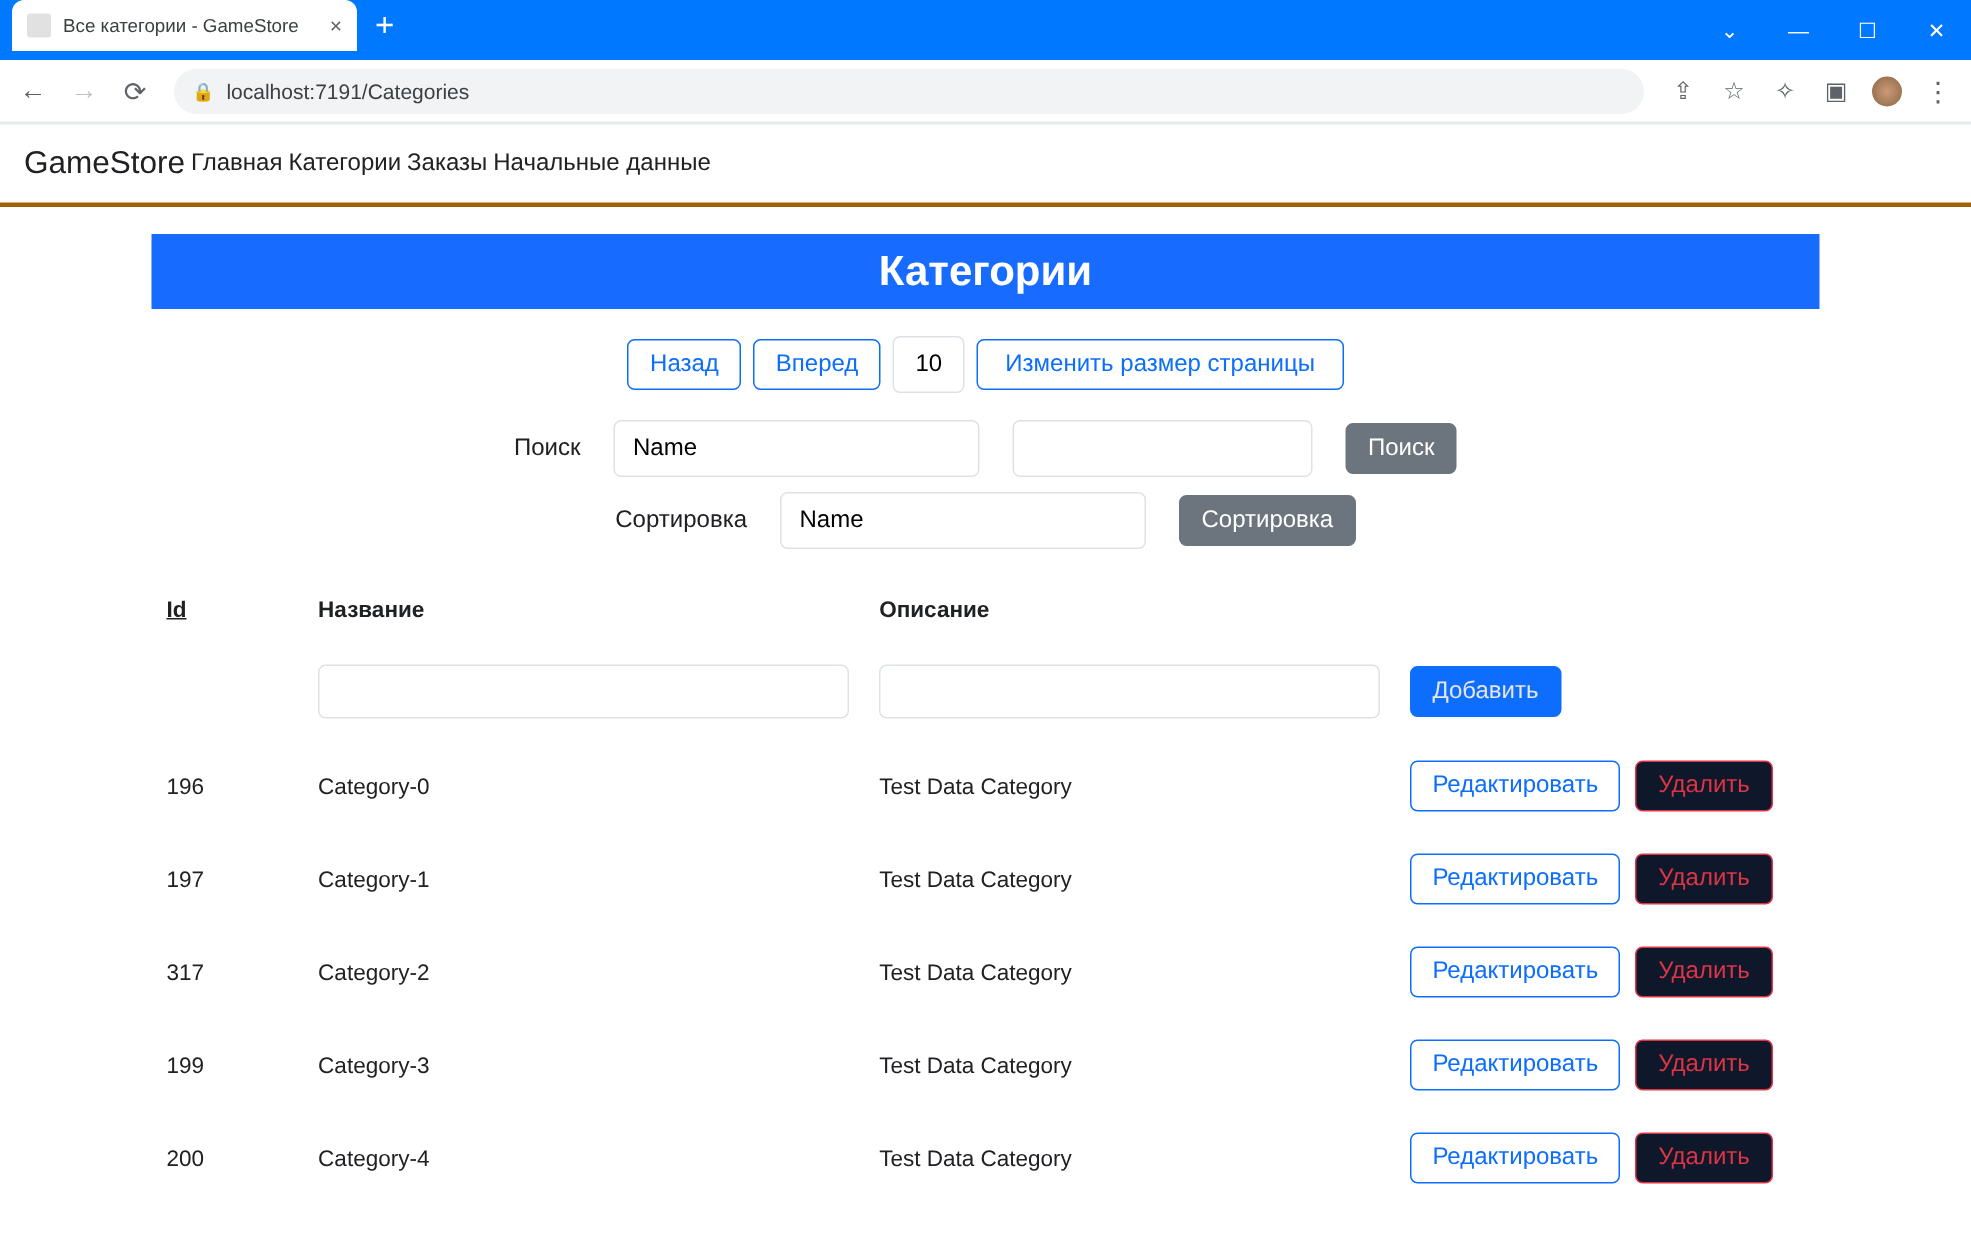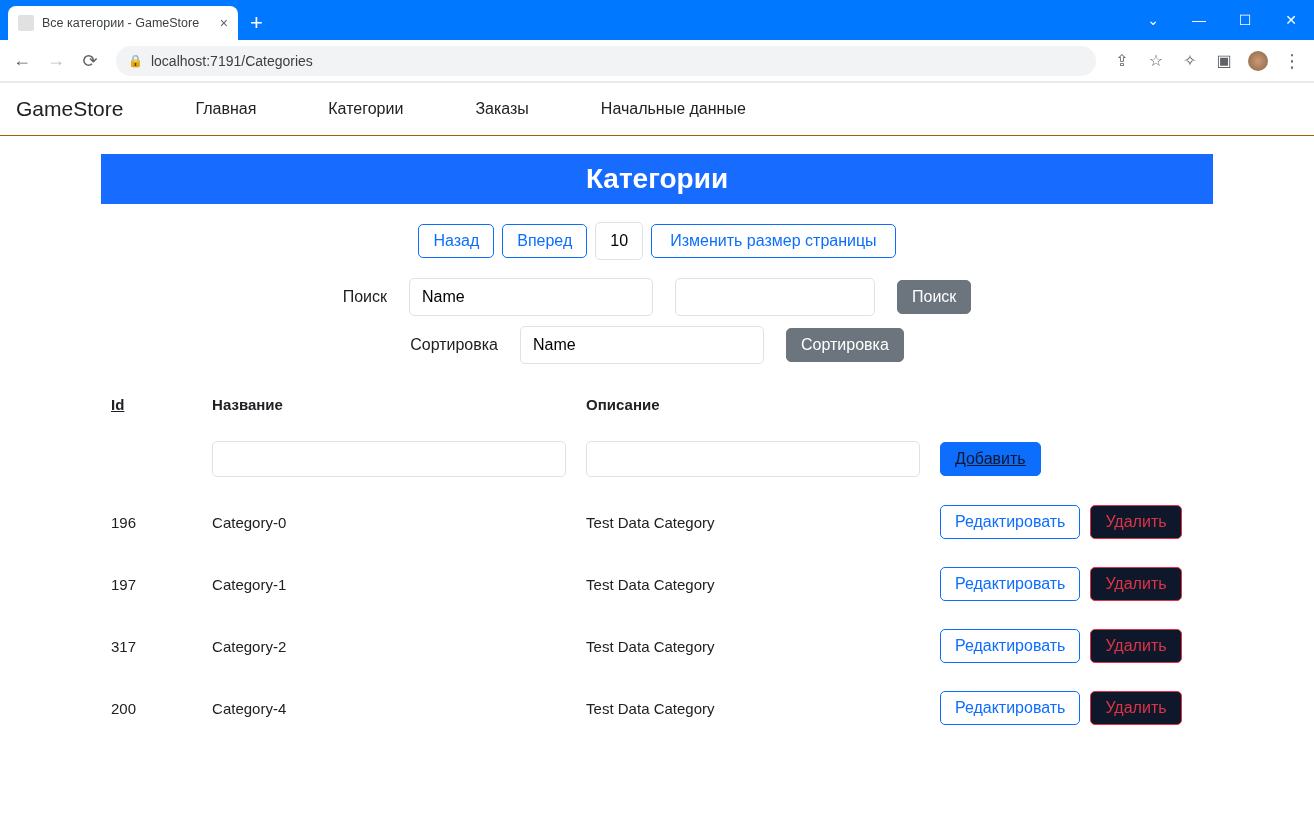--- a/index.html
+++ b/index.html
@@ -16,21 +16,21 @@
   body {
     margin: 0; padding: 0;
     font-family: "Segoe UI", Tahoma, sans-serif;
     font-size: 15px;
     color: var(--text);
     background: #fff;
     width: 1314px;
   }
 
   
-  .chrome-top { height: 40px; background: var(--chrome-bg); display:flex; align-items:flex-end; }
+  .chrome-top { height: 40px; background: var(--chrome-bg); display:flex; }
   .tab {
     height: 34px; background:#fff; border-radius:8px 8px 0 0;
     display:flex; align-items:center; gap:8px;
     margin-left:8px; padding:0 10px 0 10px; min-width:230px;
     font-size:12.5px; color:#3c4043;
   }
   .tab .favicon { width:16px; height:16px; background:#e1e1e1; border-radius:2px; display:inline-block; }
   .tab .close { margin-left:auto; font-size:14px; color:#5f6368; cursor:pointer; }
   .newtab { color:#fff; padding:0 12px; font-size:22px; height:34px; display:flex; align-items:center; cursor:pointer; }
   .win-controls { margin-left:auto; display:flex; height:40px; color:#fff; }
@@ -48,44 +48,44 @@
     display:flex; align-items:center; padding:0 12px; font-size:14px; color:#3c4043;
   }
   .address-bar .lock { margin-right:8px; font-size:12px; color:#5f6368; }
   .toolbar-icon { width:28px; height:28px; display:flex; align-items:center; justify-content:center;
                   color:#5f6368; font-size:16px; cursor:pointer; }
   .avatar { width:20px; height:20px; border-radius:50%; background:radial-gradient(circle,#c97,#864); }
   .menu-dots { font-size:18px; color:#5f6368; cursor:pointer; }
 
   
   .page-shell { border-top:1px solid #e8eaed; }
-  .navbar { display:flex; align-items:center; gap:28px; padding:14px 16px; border-bottom:1px solid #a16207; }
+  .navbar { display:flex; align-items:center; gap:4px; padding:14px 16px; border-bottom:3px solid #a16207; }
   .brand { font-size:21px; }
-  .navlink { font-size:16px; color:#222; cursor:pointer;margin-left:44px; }
+  .navlink { font-size:16px; color:#222; cursor:pointer; }
 
   .content { max-width:1120px; margin:18px auto 40px auto; padding:0 4px; }
 
   .page-title {
     background:#186bff; color:#fff;
     height:50px; display:flex; align-items:center; justify-content:center;
     font-size:28px; font-weight:600;
   }
 
   .pager-row { display:flex; justify-content:center; gap:8px; margin-top:18px; align-items:center; }
   .btn-outline-primary {
     border:1px solid var(--primary); color:var(--primary); background:#fff;
     padding:7px 14px; font-size:16px; border-radius:5px; cursor:pointer;
   }
   .btn-outline-danger {
     border:1px solid var(--danger); color:var(--danger); background:#0f172a;
     padding:7px 14px; font-size:16px; border-radius:5px; cursor:pointer;
   }
   .btn-primary {
-    border:1px solid var(--primary); color:#0f172a; background:var(--primary);
-    padding:7px 14px; font-size:16px; border-radius:5px; cursor:pointer;text-decoration:underline;
+    border:1px solid var(--primary); color:#e5e5e5; background:var(--primary);
+    padding:7px 14px; font-size:16px; border-radius:5px; cursor:pointer;
   }
   .btn-secondary {
     border:1px solid var(--secondary); color:#fff; background:var(--secondary);
     padding:7px 14px; font-size:16px; border-radius:5px; cursor:pointer;
   }
   .btn-outline-primary.lg { padding:7px 18px;text-align:center; }
   .page-size-input {
     width:48px; height:38px; border:1px solid var(--border); border-radius:5px;
     text-align:center; font-size:16px;
   }
@@ -221,20 +221,31 @@
             <td>Category-2</td>
             <td>Test Data Category</td>
             <td>
               <div class="row-actions">
                 <button class="btn-outline-primary">Редактировать</button>
                 <button class="btn-outline-danger">Удалить</button>
               </div>
             </td>
           </tr>
           <tr>
+            <td>199</td>
+            <td>Category-3</td>
+            <td>Test Data Category</td>
+            <td>
+              <div class="row-actions">
+                <button class="btn-outline-primary">Редактировать</button>
+                <button class="btn-outline-danger">Удалить</button>
+              </div>
+            </td>
+          </tr>
+          <tr>
             <td>200</td>
             <td>Category-4</td>
             <td>Test Data Category</td>
             <td>
               <div class="row-actions">
                 <button class="btn-outline-primary">Редактировать</button>
                 <button class="btn-outline-danger">Удалить</button>
               </div>
             </td>
           </tr>

